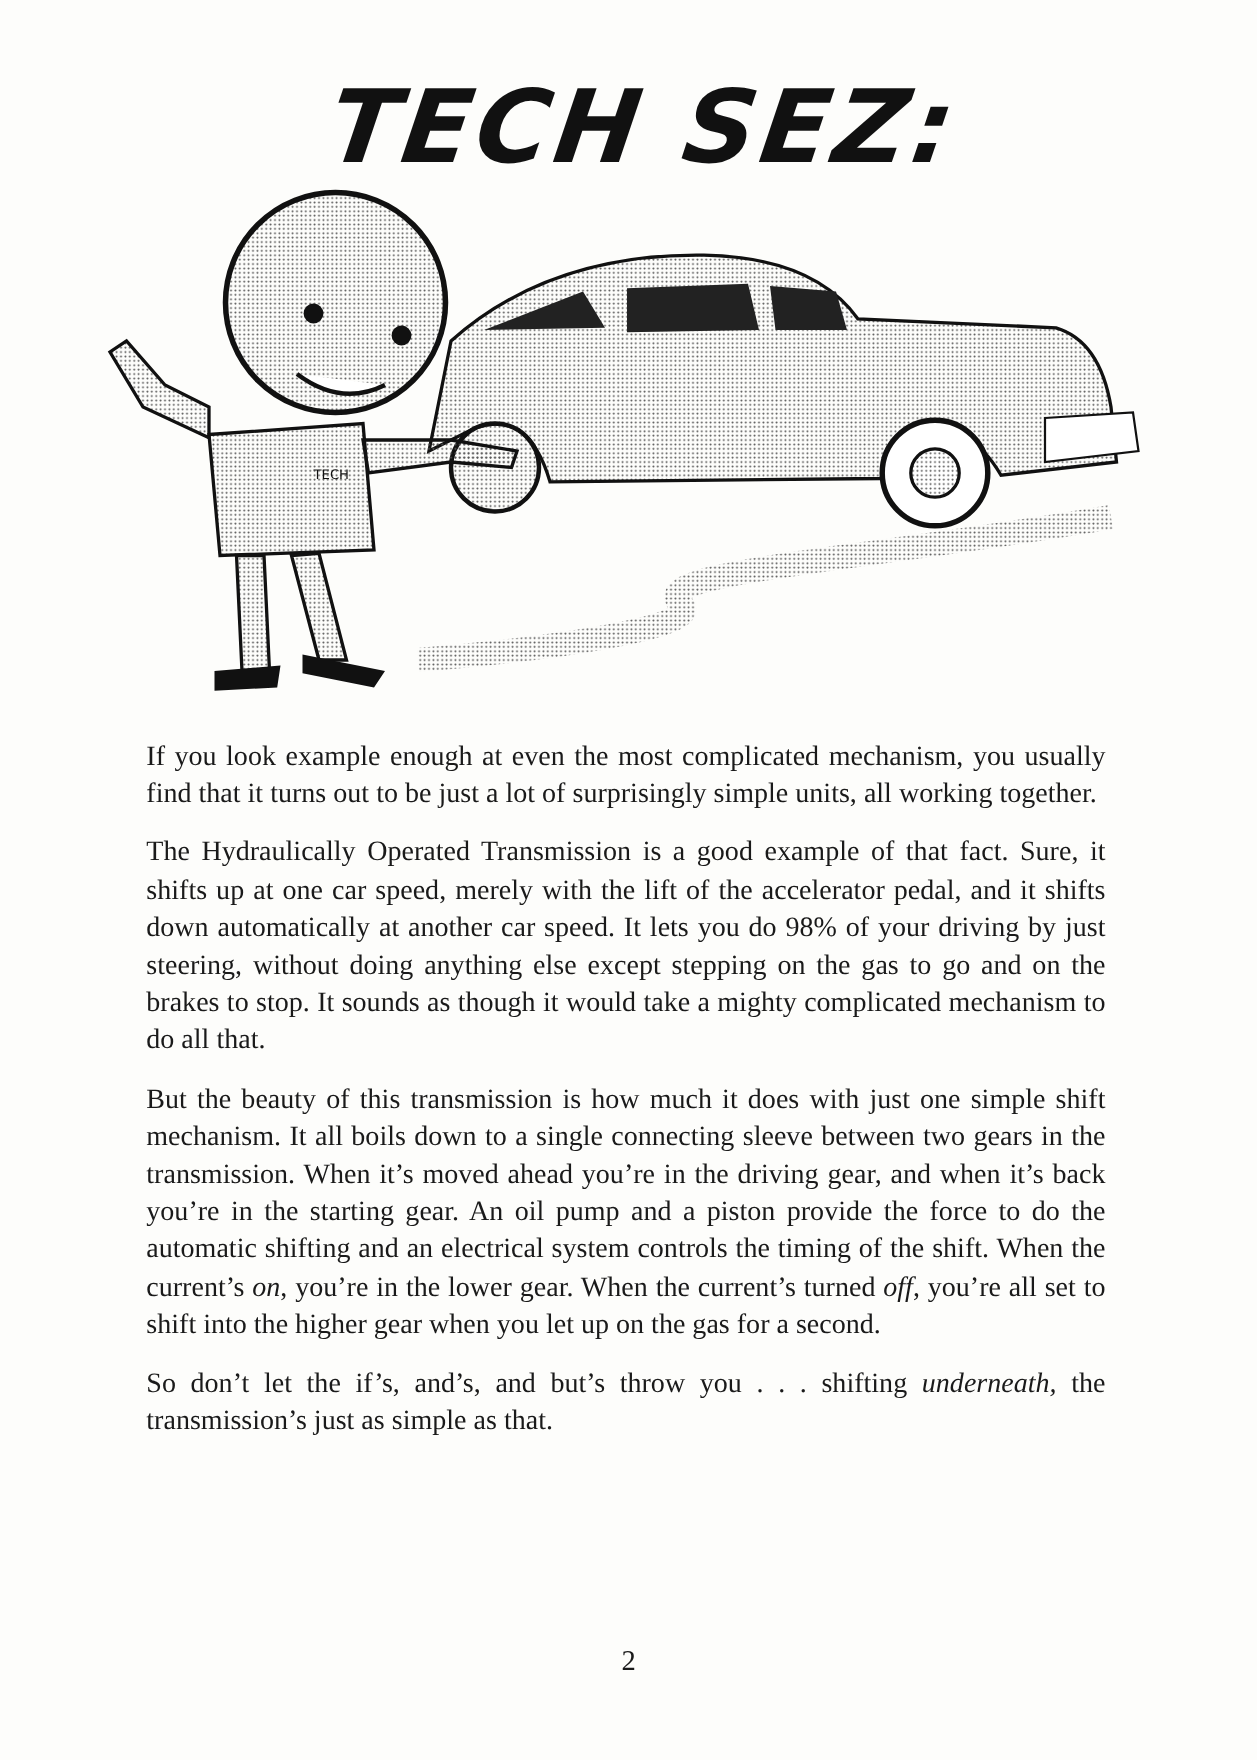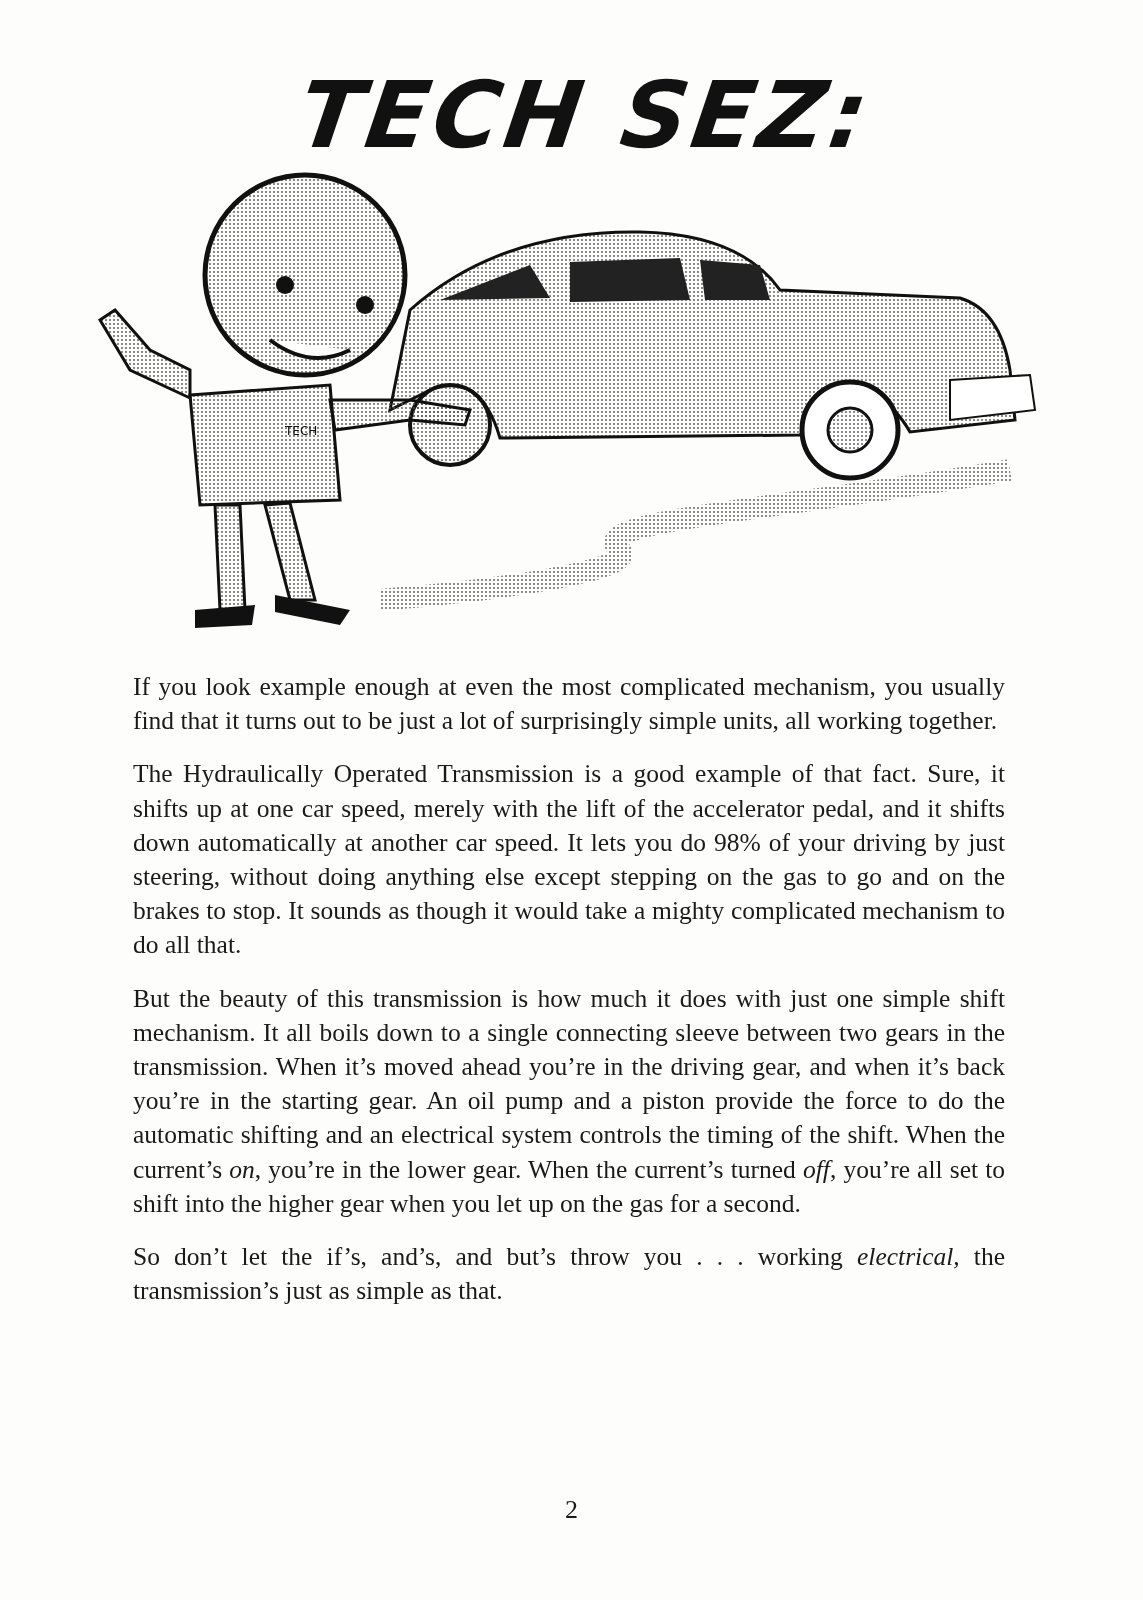--- a/index.html
+++ b/index.html
@@ -41,16 +41,16 @@
   <path d="M135 335 L140 440 L165 440 L160 335 Z M185 335 L210 430 L235 430 L210 333 Z" fill="url(#dots)" stroke="#111" stroke-width="3"></path>
   <path d="M115 440 L175 435 L172 455 L115 458 Z M195 425 L270 440 L260 455 L195 442 Z" fill="#111"></path>
   <path d="M110 228 L50 200 L20 150 L35 140 L70 180 L110 200 Z" fill="url(#dots)" stroke="#111" stroke-width="3"></path>
   <path d="M250 230 L330 230 L390 240 L385 255 L330 250 L255 260 Z" fill="url(#dots)" stroke="#111" stroke-width="3"></path>
 </svg>
 
 <div class="text">
   <p>If you look example enough at even the most complicated mechanism, you usually find that it turns out to be just a lot of surprisingly simple units, all working together.</p>
   <p>The Hydraulically Operated Transmission is a good example of that fact. Sure, it shifts up at one car speed, merely with the lift of the accelerator pedal, and it shifts down automatically at another car speed. It lets you do 98% of your driving by just steering, without doing anything else except stepping on the gas to go and on the brakes to stop. It sounds as though it would take a mighty complicated mechanism to do all that.</p>
   <p><span>But the beauty of this transmission is how much it does with just one simple shift mechanism. It all boils down to a single connecting sleeve between two gears in the transmission. When it’s moved ahead you’re in the driving gear, and when it’s back you’re in the starting gear. An oil pump and a piston provide the force to do the automatic shifting and an electrical system controls the timing of the shift. When the current’s </span><i>on</i><span>, you’re in the lower gear. When the current’s turned </span><i>off</i><span>, you’re all set to shift into the higher gear when you let up on the gas for a second.</span></p>
-  <p><span>So don’t let the if’s, and’s, and but’s throw you . . . working </span><i>electrical,</i><span> the transmission’s just as simple as that.</span></p>
+  <p><span>So don’t let the if’s, and’s, and but’s throw you . . . shifting </span><i>underneath,</i><span> the transmission’s just as simple as that.</span></p>
 </div>
 
 <div class="pagenum">2</div>
 
 </body></html>

